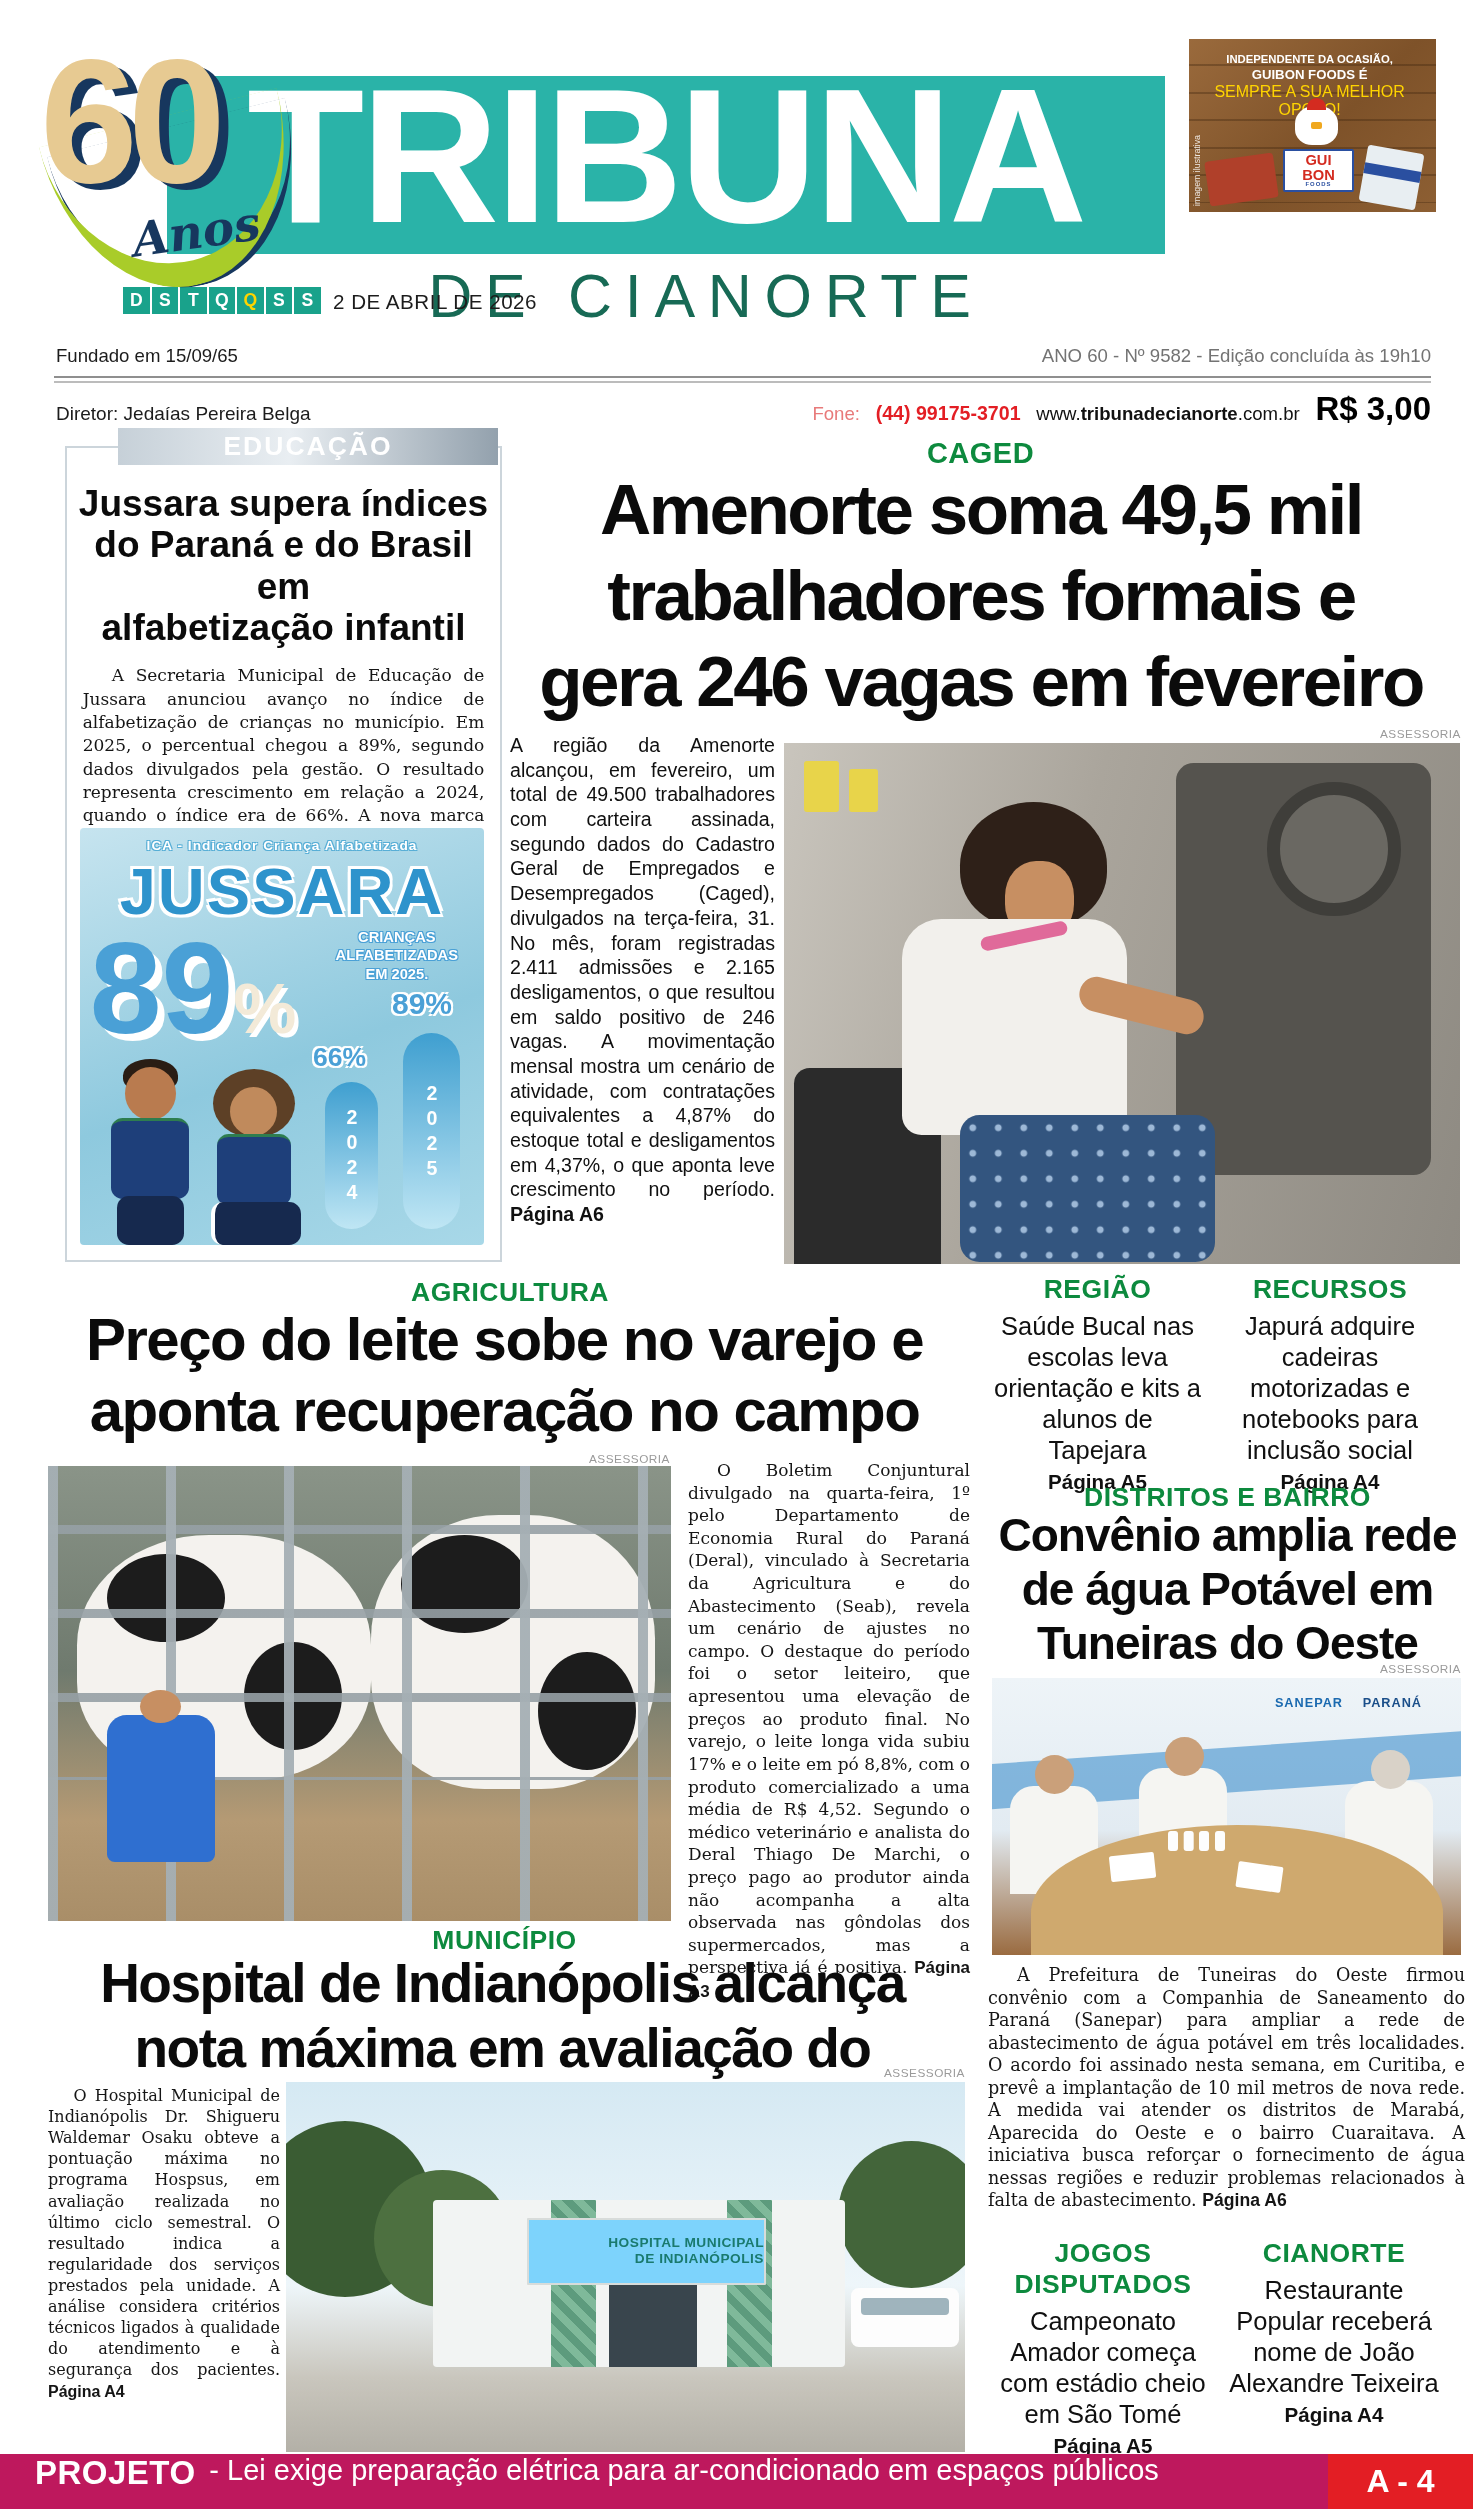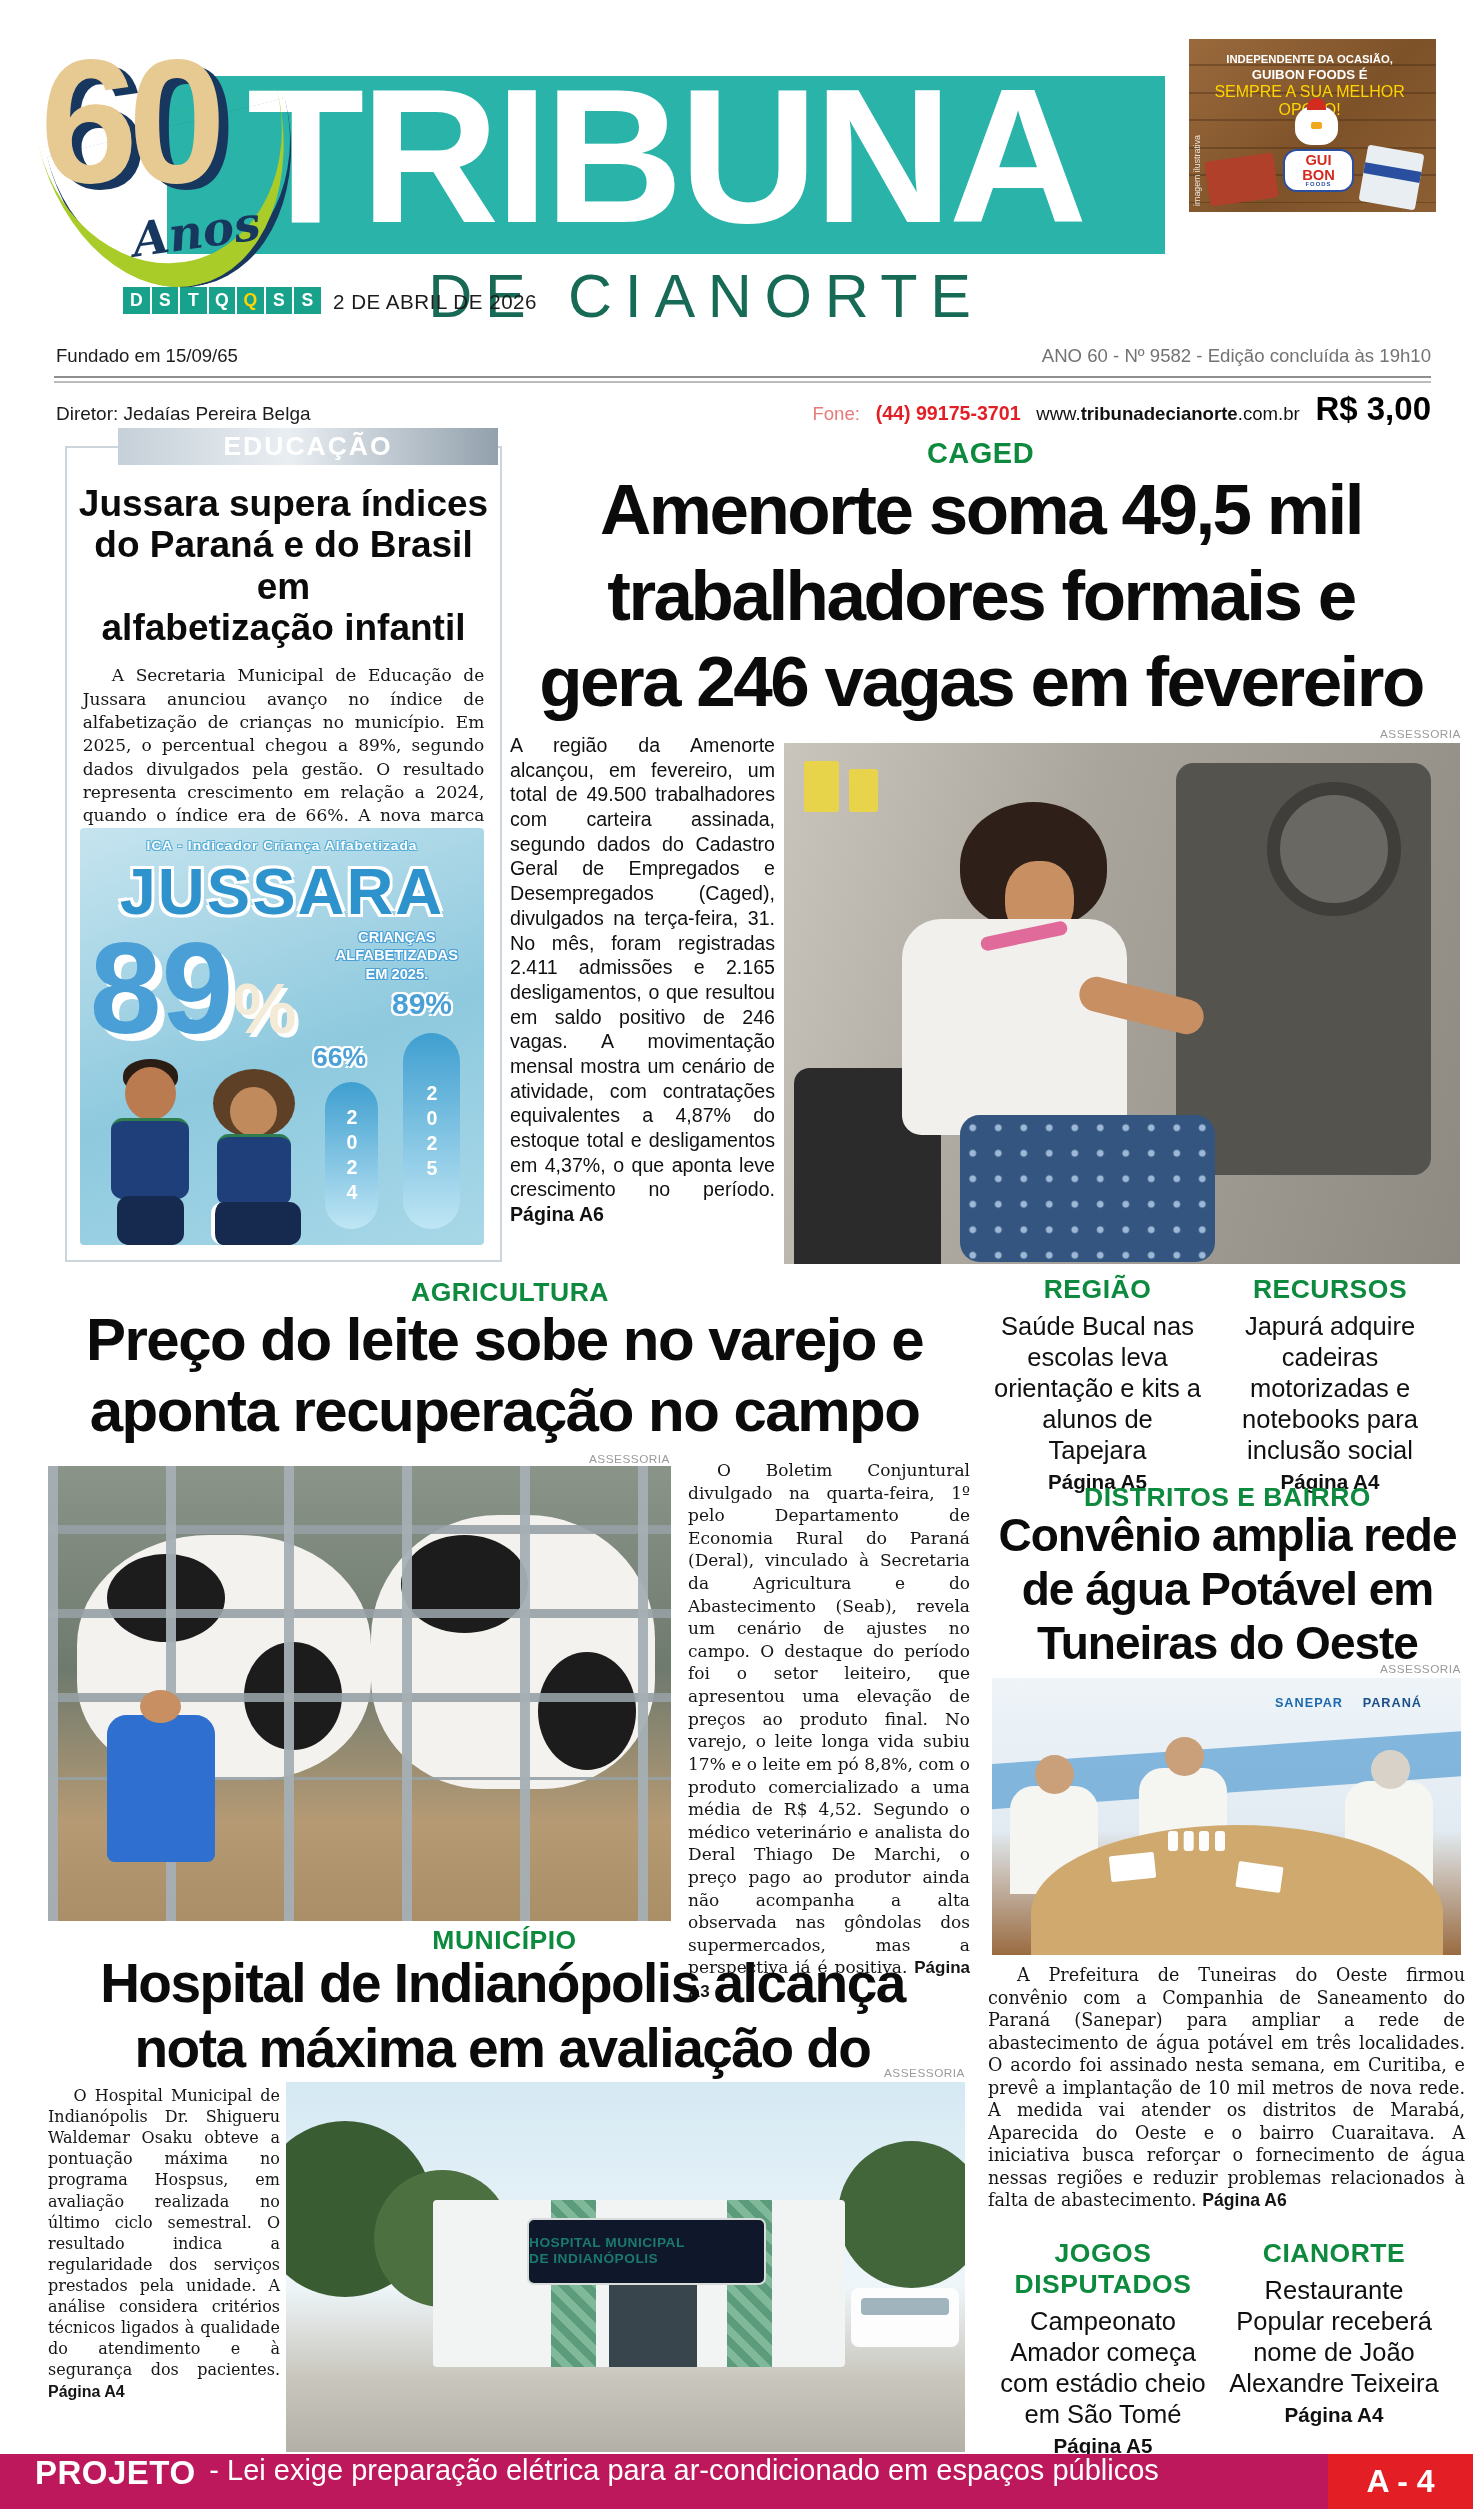--- a/index.html
+++ b/index.html
@@ -45,21 +45,21 @@
   .ad-planks{position:absolute;inset:0;background:repeating-linear-gradient(180deg,rgba(0,0,0,0) 0 25.5px,rgba(60,35,12,.35) 25.5px 27.4px);}
   .ad-l1{position:absolute;left:0;right:5.9px;top:13.7px;text-align:center;font-size:11.3px;font-weight:bold;color:#fff;}
   .ad-l2{position:absolute;left:0;right:5.9px;top:28px;text-align:center;font-size:13.2px;font-weight:800;color:#fff;}
   .ad-l3{position:absolute;left:0;right:5.9px;top:44px;text-align:center;font-size:16px;font-weight:400;color:#ffd400;}
   .ad-note{position:absolute;left:2.9px;bottom:5.9px;writing-mode:vertical-rl;transform:rotate(180deg);
            font-size:8.8px;color:rgba(255,255,255,.85);}
   .mascot{position:absolute;left:106px;top:67px;width:43px;height:39px;background:#fff;border-radius:45% 45% 40% 40%;}
   .mascot-crest{position:absolute;left:11.8px;top:-7.8px;width:19.6px;height:11.8px;background:#d42b20;border-radius:9.8px 9.8px 0 0;}
   .mascot-beak{position:absolute;left:15.7px;top:15.7px;width:11.8px;height:7.8px;background:#f0a81e;border-radius:2px;}
   .guibon-pill{position:absolute;left:94px;top:110px;width:67px;height:39px;background:#fff;border:2.9px solid #2a4fa0;
-               border-radius:14px;display:flex;flex-direction:column;align-items:center;justify-content:center;line-height:1;}
+               border-radius:2px;display:flex;flex-direction:column;align-items:center;justify-content:center;line-height:1;}
   .guibon-pill .g1{font-size:14.7px;font-weight:800;color:#d42b20;}
   .guibon-pill .g2{font-size:14.7px;font-weight:800;color:#d42b20;}
   .guibon-pill .g3{font-size:5.9px;font-weight:bold;color:#2a4fa0;letter-spacing:1px;}
   .ad-pack1{position:absolute;left:17.6px;top:118px;width:69px;height:45px;background:#b0402a;border-radius:3.9px;transform:rotate(-8deg);}
   .ad-pack2{position:absolute;left:174px;top:110px;width:57px;height:57px;background:#e8eef2;border-radius:3.9px;transform:rotate(10deg);}
   .ad-pack2::after{content:"";position:absolute;left:0;top:17.6px;width:100%;height:11.8px;background:#2a4fa0;}
 
   
   .kicker{font-weight:800;color:#0d8a3e;text-align:center;letter-spacing:0.5px;}
   .headline{font-weight:800;color:#0b0b0b;text-align:center;}
@@ -168,22 +168,22 @@
   
   .mun-kicker{left:39px;top:1925px;width:931px;font-size:26.5px;}
   .mun-headline{left:24.5px;top:1951px;width:956px;font-size:55px;line-height:65px;letter-spacing:-1.5px;}
   .mun-credit{left:818px;top:2066px;width:147px;}
   .hosp-photo{left:286px;top:2082px;width:679px;height:370px;background:linear-gradient(180deg,#d5e9f3,#eef6fa 55%,#c9c6bd 80%,#b3b0a7 100%);}
   .tree{position:absolute;border-radius:50%;}
   .hosp-building{position:absolute;left:147px;top:118px;width:412px;height:167px;background:#f2f4f3;border-radius:3.9px;}
   .hosp-pillar{position:absolute;top:0;width:45px;height:167px;
       background:repeating-linear-gradient(45deg,#5d9b7d 0 7.8px,#7fb99a 7.8px 15.7px);}
   .hosp-door{position:absolute;left:176px;top:69px;width:88px;height:98px;background:#39454d;}
-  .hosp-sign{position:absolute;left:94px;top:17.6px;width:235px;height:63px;background:#0f172a;border:2px solid #d8dcda;border-radius:7px;
-      display:flex;flex-direction:column;align-items:flex-start;justify-content:center;line-height:1.2;}
+  .hosp-sign{position:absolute;left:94px;top:17.6px;width:235px;height:63px;background:#7dd3fc;border:2px solid #d8dcda;border-radius:1px;
+      display:flex;flex-direction:column;align-items:flex-end;justify-content:center;line-height:1.2;}
   .hosp-sign .s1,.hosp-sign .s2{font-size:13.7px;font-weight:800;color:#1a7a6e;letter-spacing:0.5px;}
   .hosp-van{position:absolute;right:5.9px;top:206px;width:108px;height:59px;background:#fdfdfd;border-radius:7.8px;}
   .hosp-van::before{content:"";position:absolute;left:9.8px;top:9.8px;width:88px;height:17.6px;background:#9fb4bd;border-radius:3.9px;}
   .hosp-body{left:48px;top:2085px;width:232px;font-family:"DejaVu Serif",serif;font-size:16px;line-height:1.32;
              text-align:justify;text-indent:25.5px;color:#151515;}
 
   
   .footer-bar{left:0;top:2454px;width:1473px;height:55px;background:#be185d;display:flex;align-items:flex-start;}
   .footer-label{margin-left:35px;font-size:33px;font-weight:800;color:#fff;letter-spacing:0.5px;}
   .footer-text{margin-left:13.7px;font-size:29px;font-weight:400;color:#fff;}

